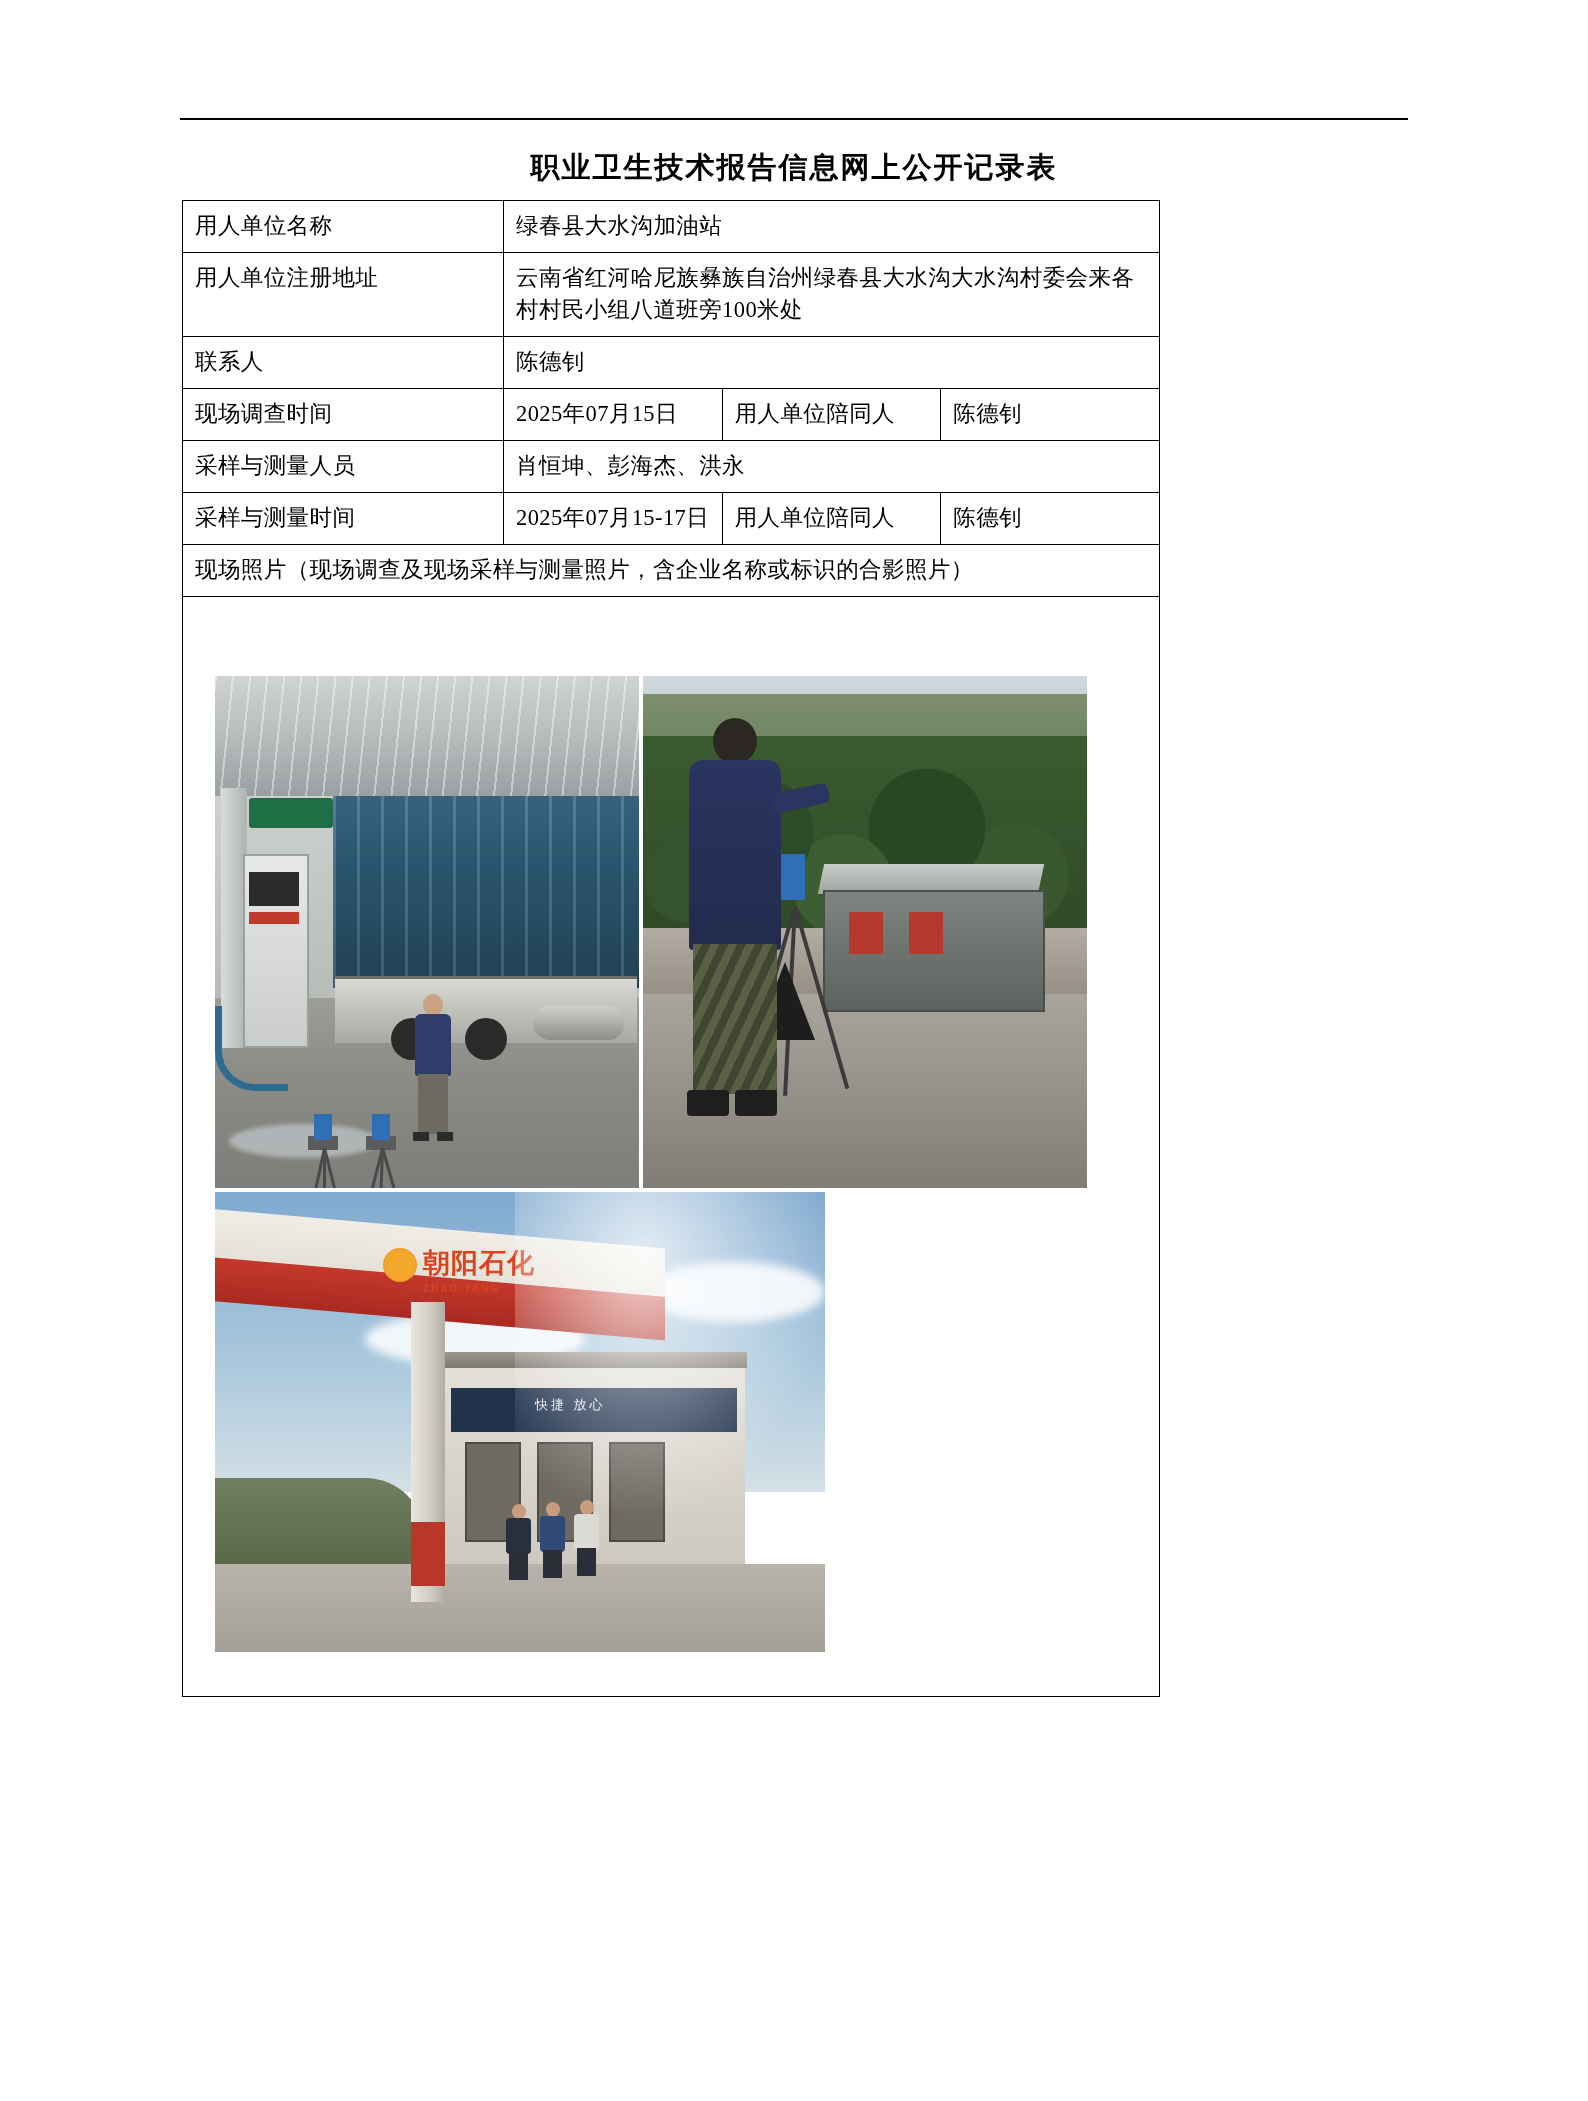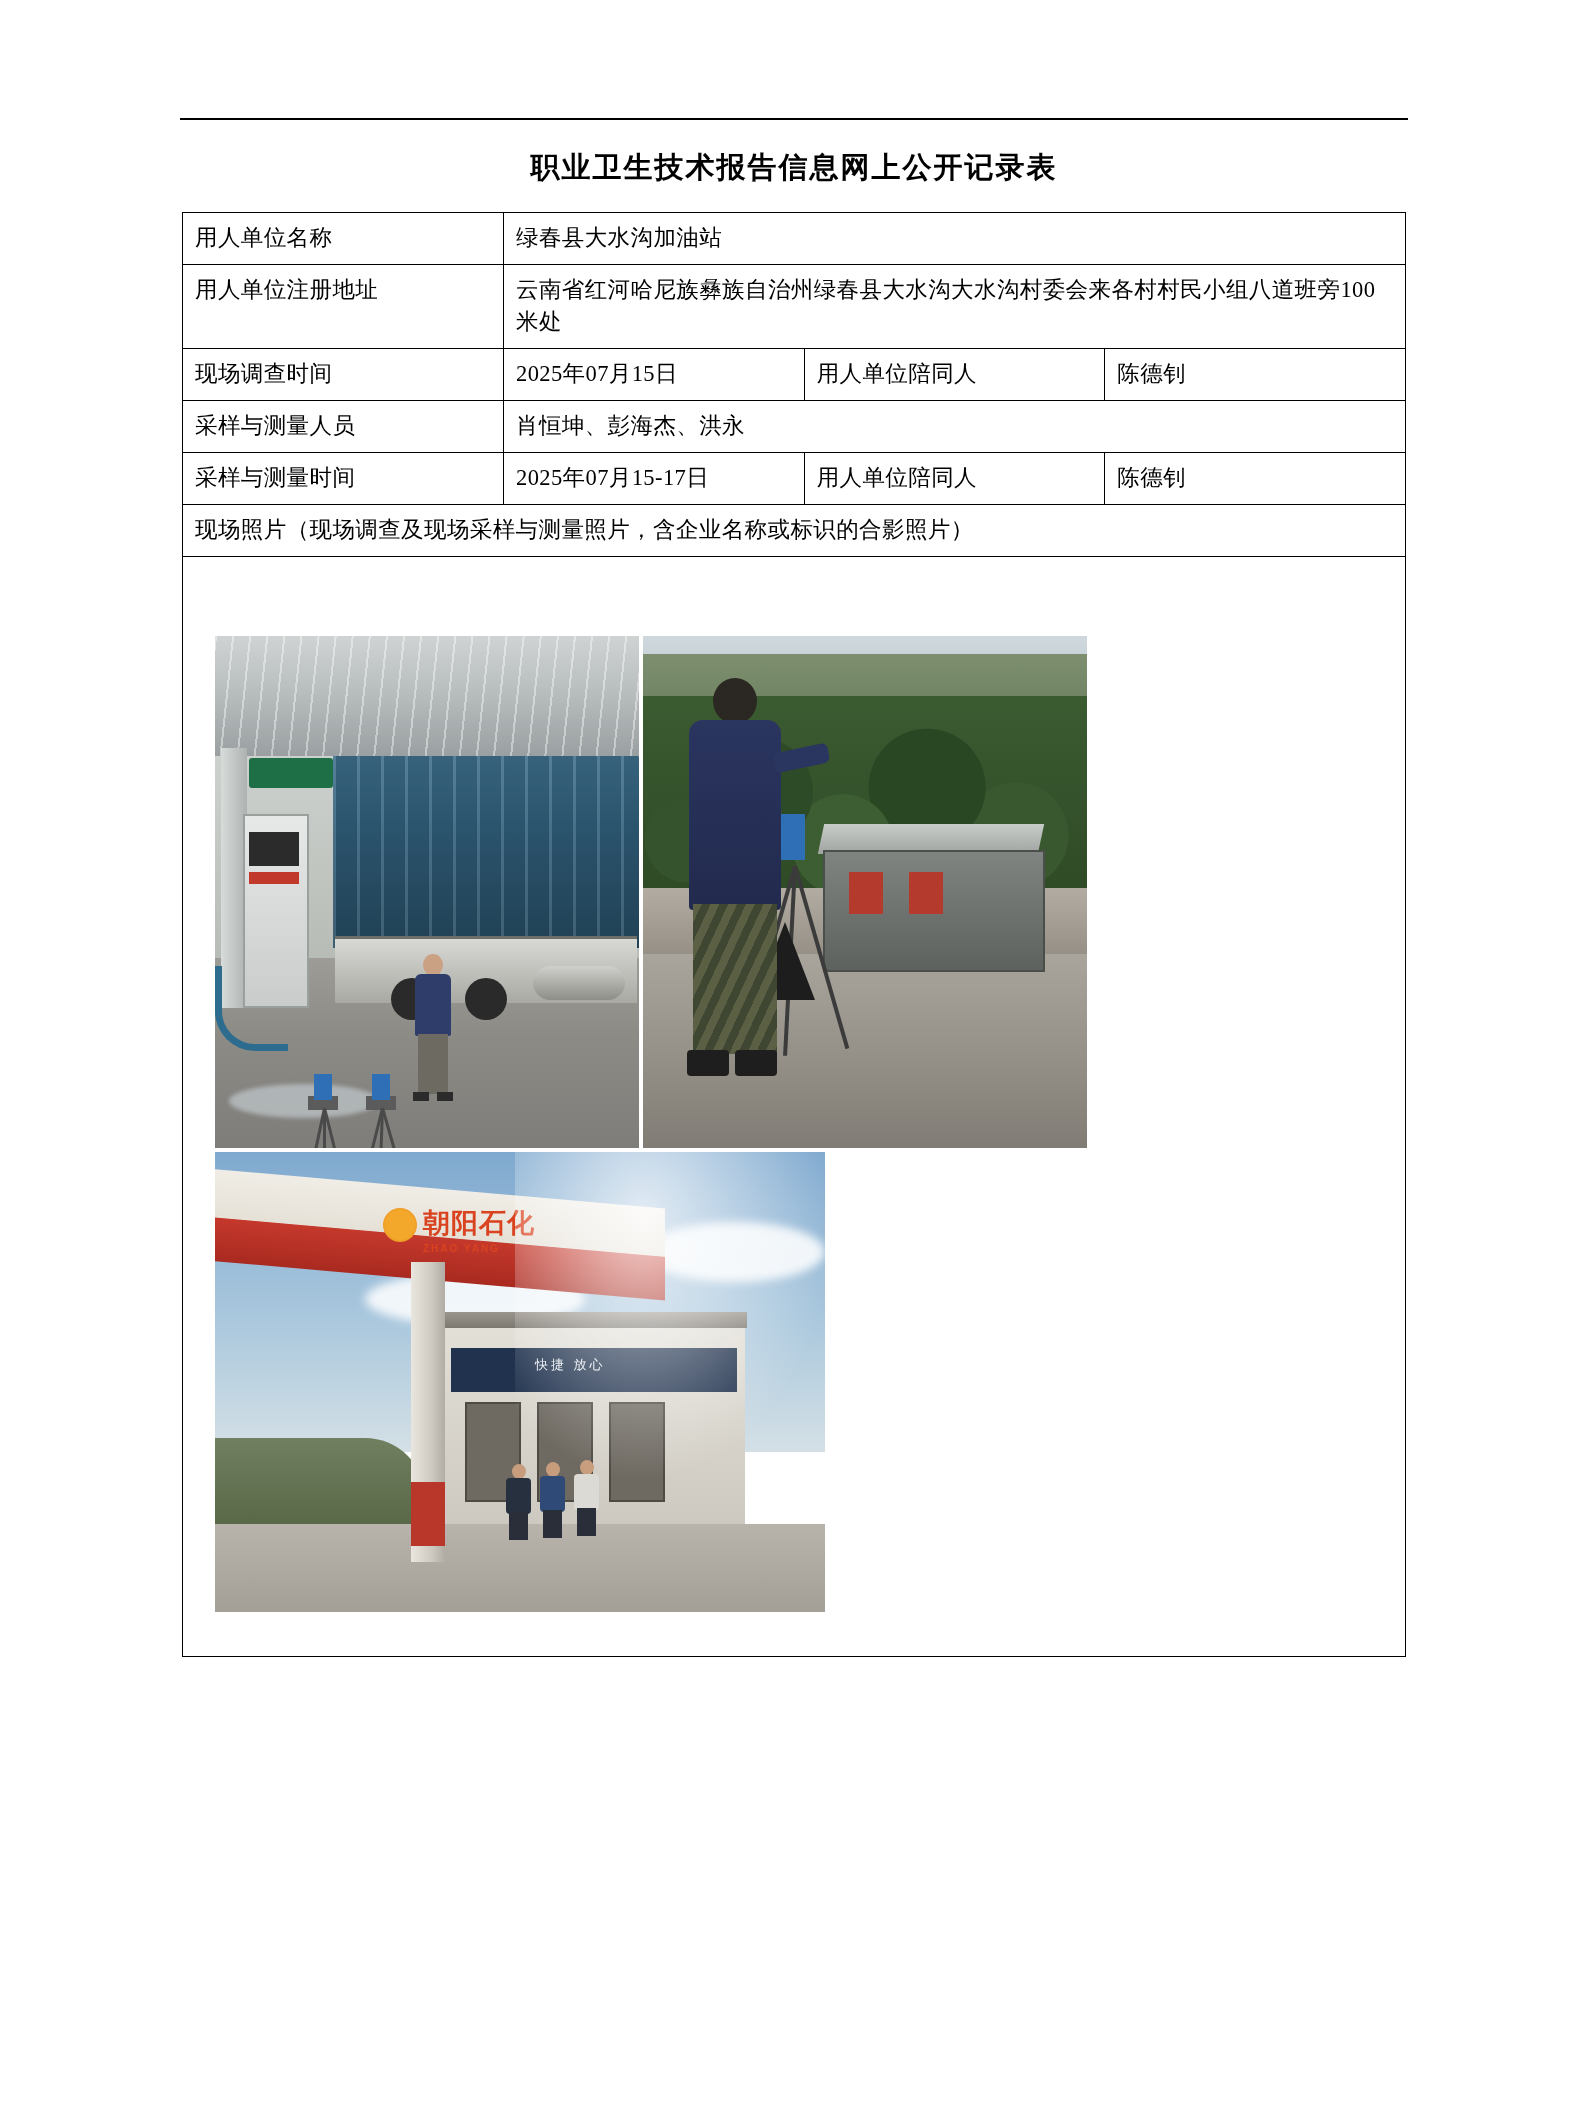--- a/index.html
+++ b/index.html
@@ -37,22 +37,22 @@
     width: 1228px;
     text-align: center;
     font-size: 29px;
     letter-spacing: 2px;
     font-weight: 700;
     font-family: "Liberation Serif", "DejaVu Serif", serif;
   }
   table.main {
     position: absolute;
     left: 182px;
-    top: 212px;
-    width: 1224px;
+    top: 200px;
+    width: 978px;
     border-collapse: collapse;
     table-layout: fixed;
     padding-left: 28px;
   }
   table.main td {
     border: 1.3px solid #000;
     padding: 9px 10px 10px 12px;
     font-size: 22.5px;
     line-height: 1.42;
     vertical-align: top;
@@ -343,20 +343,24 @@
 
   <table class="main">
     <tbody>
       <tr>
         <td class="label">用人单位名称</td>
         <td colspan="3">绿春县大水沟加油站</td>
       </tr>
       <tr>
         <td class="label">用人单位注册地址</td>
         <td colspan="3">云南省红河哈尼族彝族自治州绿春县大水沟大水沟村委会来各村村民小组八道班旁100米处</td>
+      </tr>
+      <tr>
+        <td class="label">联系人</td>
+        <td colspan="3">陈德钊</td>
       </tr>
       <tr>
         <td class="label">现场调查时间</td>
         <td>2025年07月15日</td>
         <td class="mid-label">用人单位陪同人</td>
         <td class="mid-val">陈德钊</td>
       </tr>
       <tr>
         <td class="label">采样与测量人员</td>
         <td colspan="3">肖恒坤、彭海杰、洪永</td>

